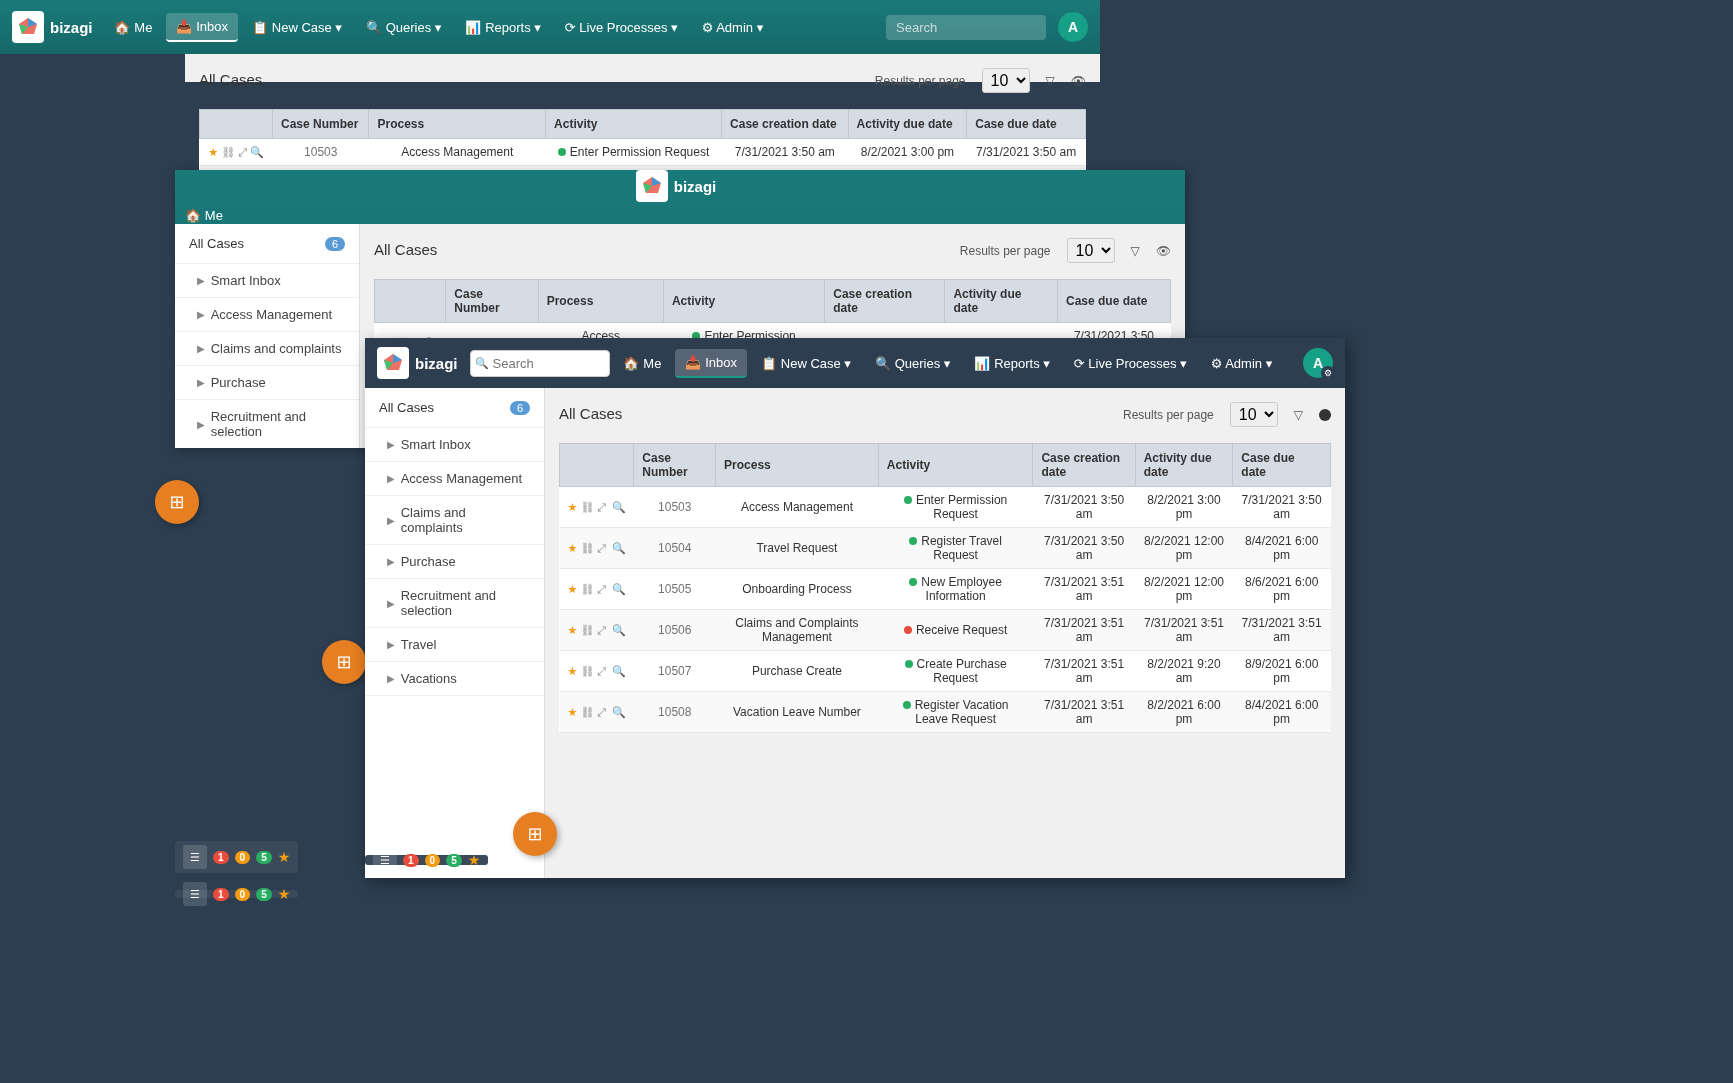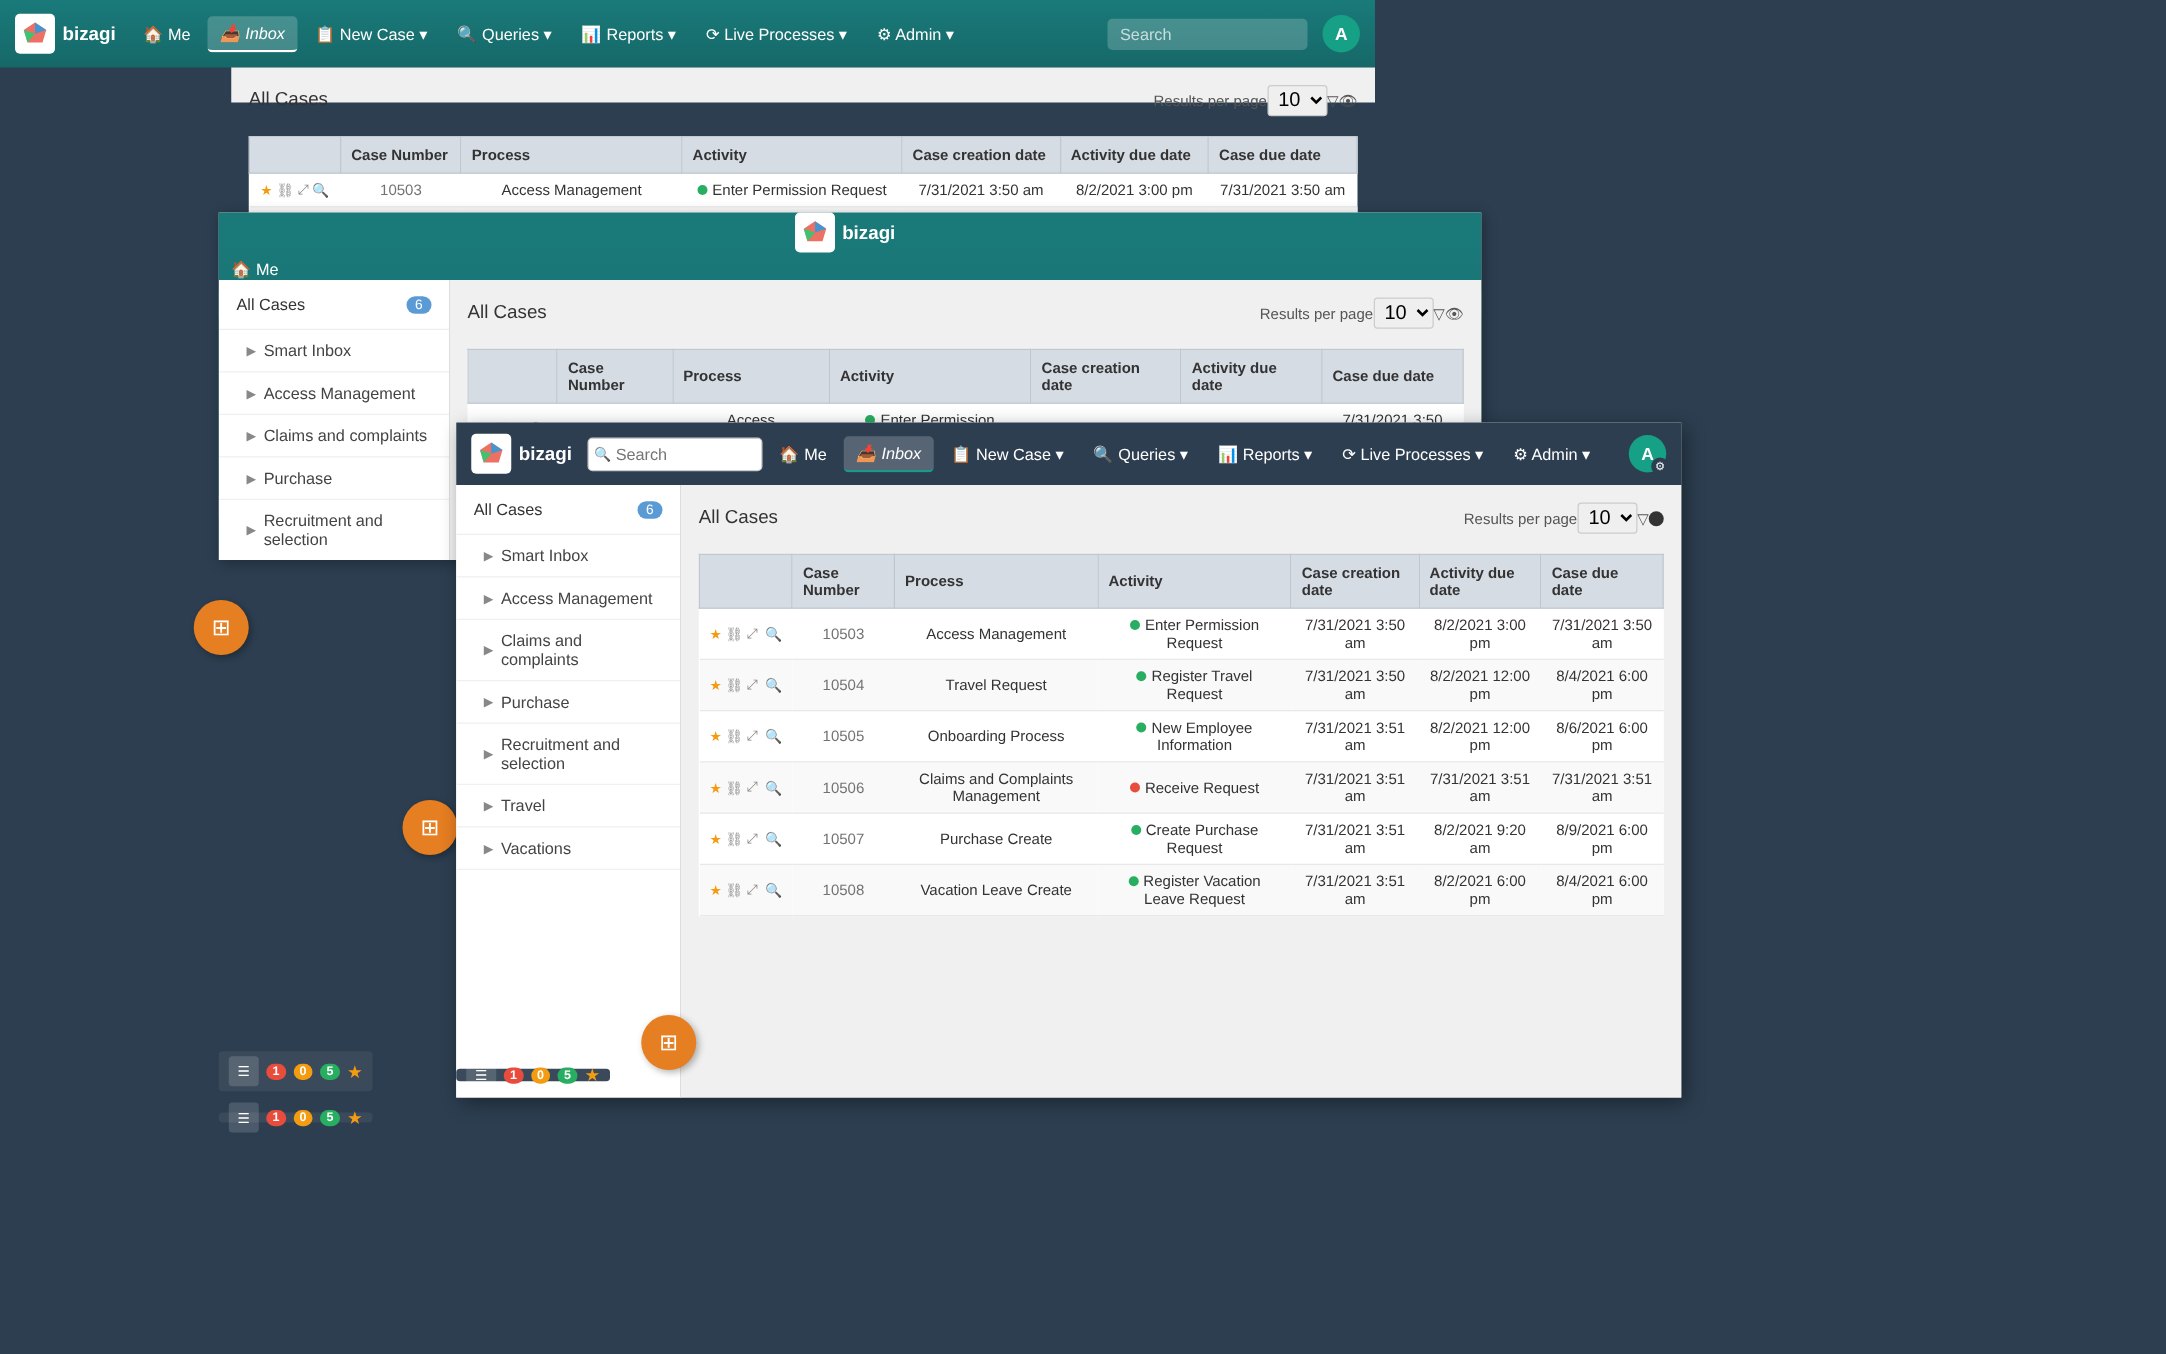--- a/index.html
+++ b/index.html
@@ -44,21 +44,21 @@
     }
     .nav-item {
       color: white;
       padding: 6px 10px;
       border-radius: 4px;
       cursor: pointer;
       display: flex; align-items: center; gap: 4px;
       font-size: 13px;
       white-space: nowrap;
     }
-    .nav-item.active { background: rgba(255,255,255,0.2); border-bottom: 2px solid white; font-style: italic; }
+    .nav-item.active { background: rgba(255,255,255,0.2); border-bottom: 2px solid white; }
     .nav-search {
       margin-left: auto;
       background: rgba(255,255,255,0.2);
       border: none;
       border-radius: 4px;
       padding: 5px 10px;
       color: white;
       width: 160px;
       font-size: 13px;
     }
@@ -126,21 +126,21 @@
       font-size: 15px;
       color: #333;
       margin-bottom: 10px;
       font-weight: 500;
     }
     .results-bar {
       display: flex;
       align-items: center;
       justify-content: flex-end;
       margin-bottom: 8px;
-      gap: 0;
+      gap: 16px;
       font-size: 12px;
       color: #555;
     }
     .results-select {
       border: 1px solid #ccc;
       border-radius: 3px;
       padding: 2px 4px;
       font-size: 16px;
     }
     .case-table {
@@ -674,21 +674,21 @@
           <td>
               <div class="row-icons">
                 <span class="star-icon">★</span>
                 <span>⛓</span>
                 <span>⤢</span>
                 <br>
                 <span>🔍</span>
               </div>
             </td>
           <td><a class="case-number-link">10508</a></td>
-          <td>Vacation Leave Create</td>
+          <td>Vacation Leave Number</td>
           <td><span class="activity-dot dot-green"></span>Register Vacation Leave Request</td>
           <td>7/31/2021 3:51 am</td>
           <td>8/2/2021 6:00 pm</td>
           <td>8/4/2021 6:00 pm</td>
         </tr>
       </tbody>
     </table>
   </div>
 </div>
 

